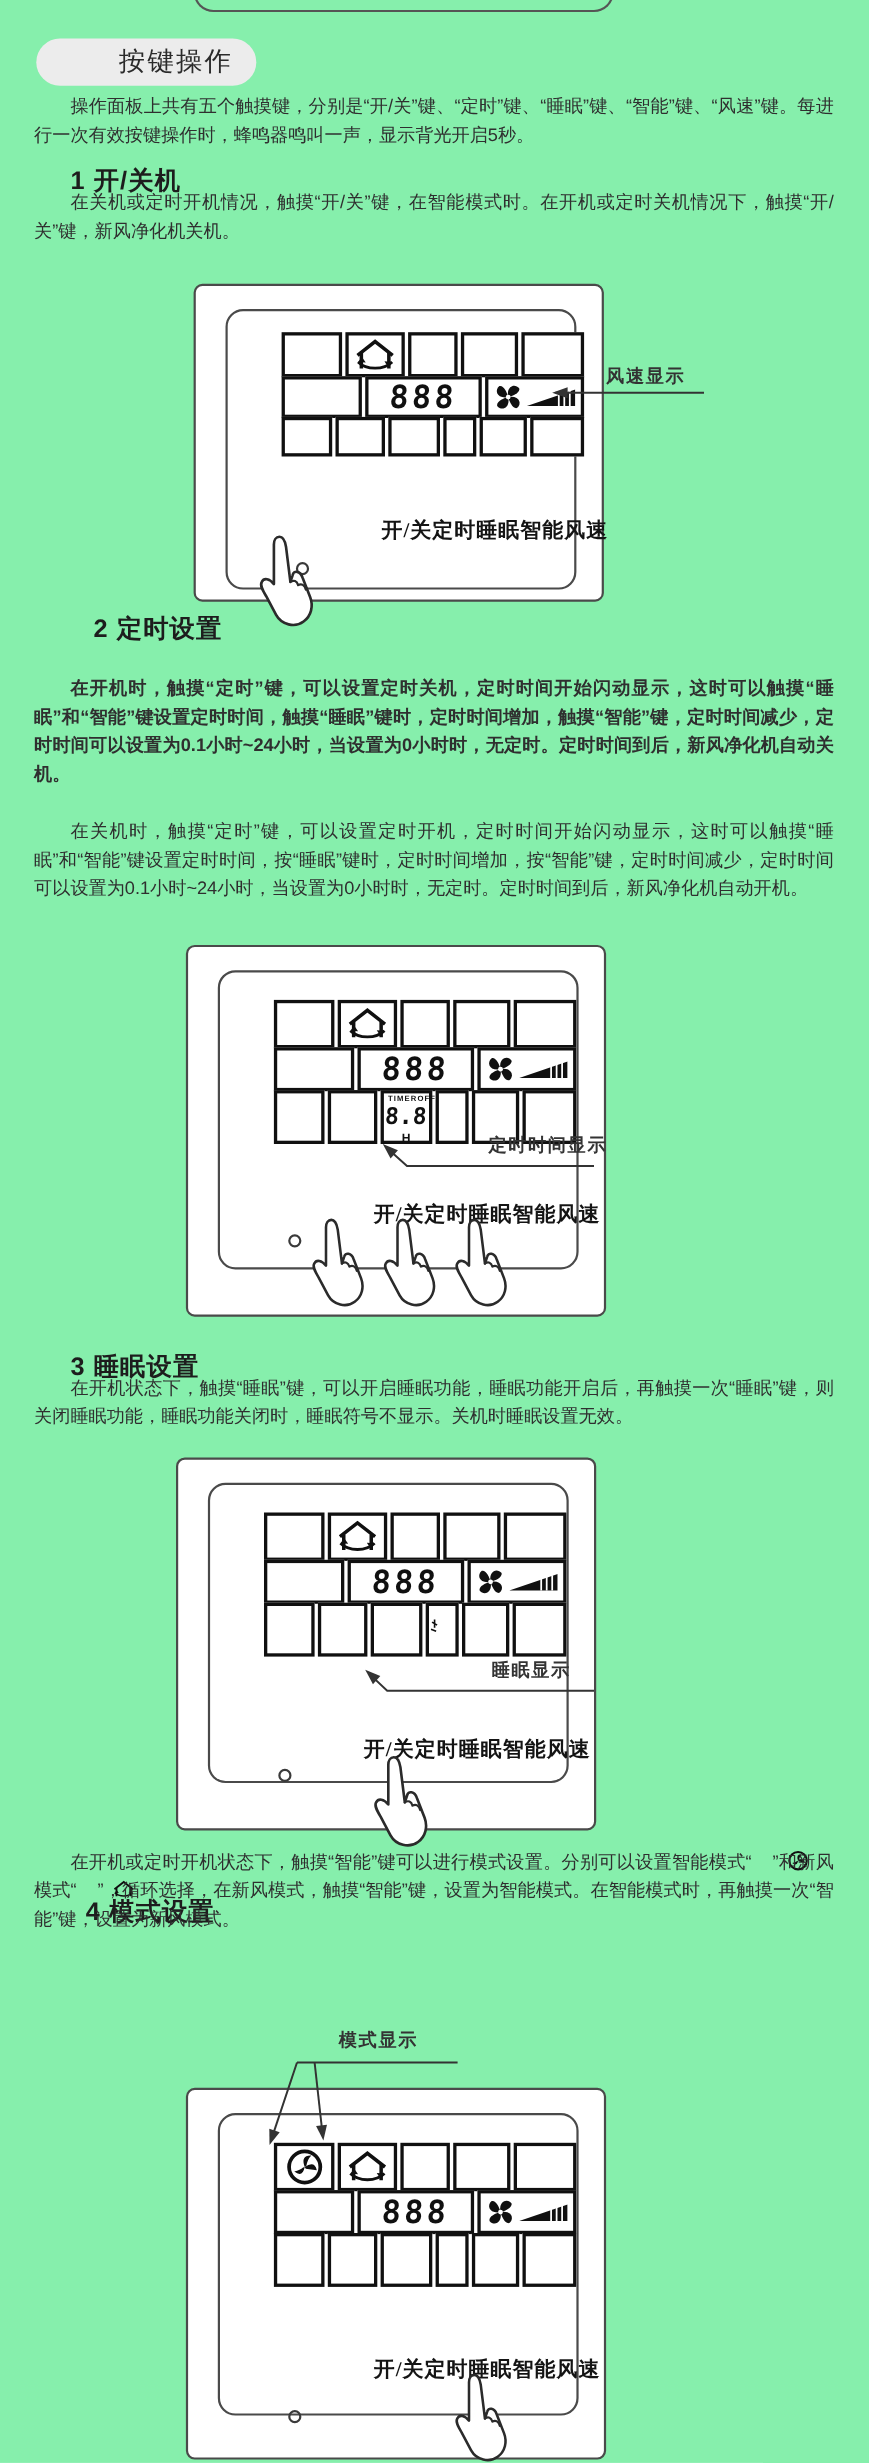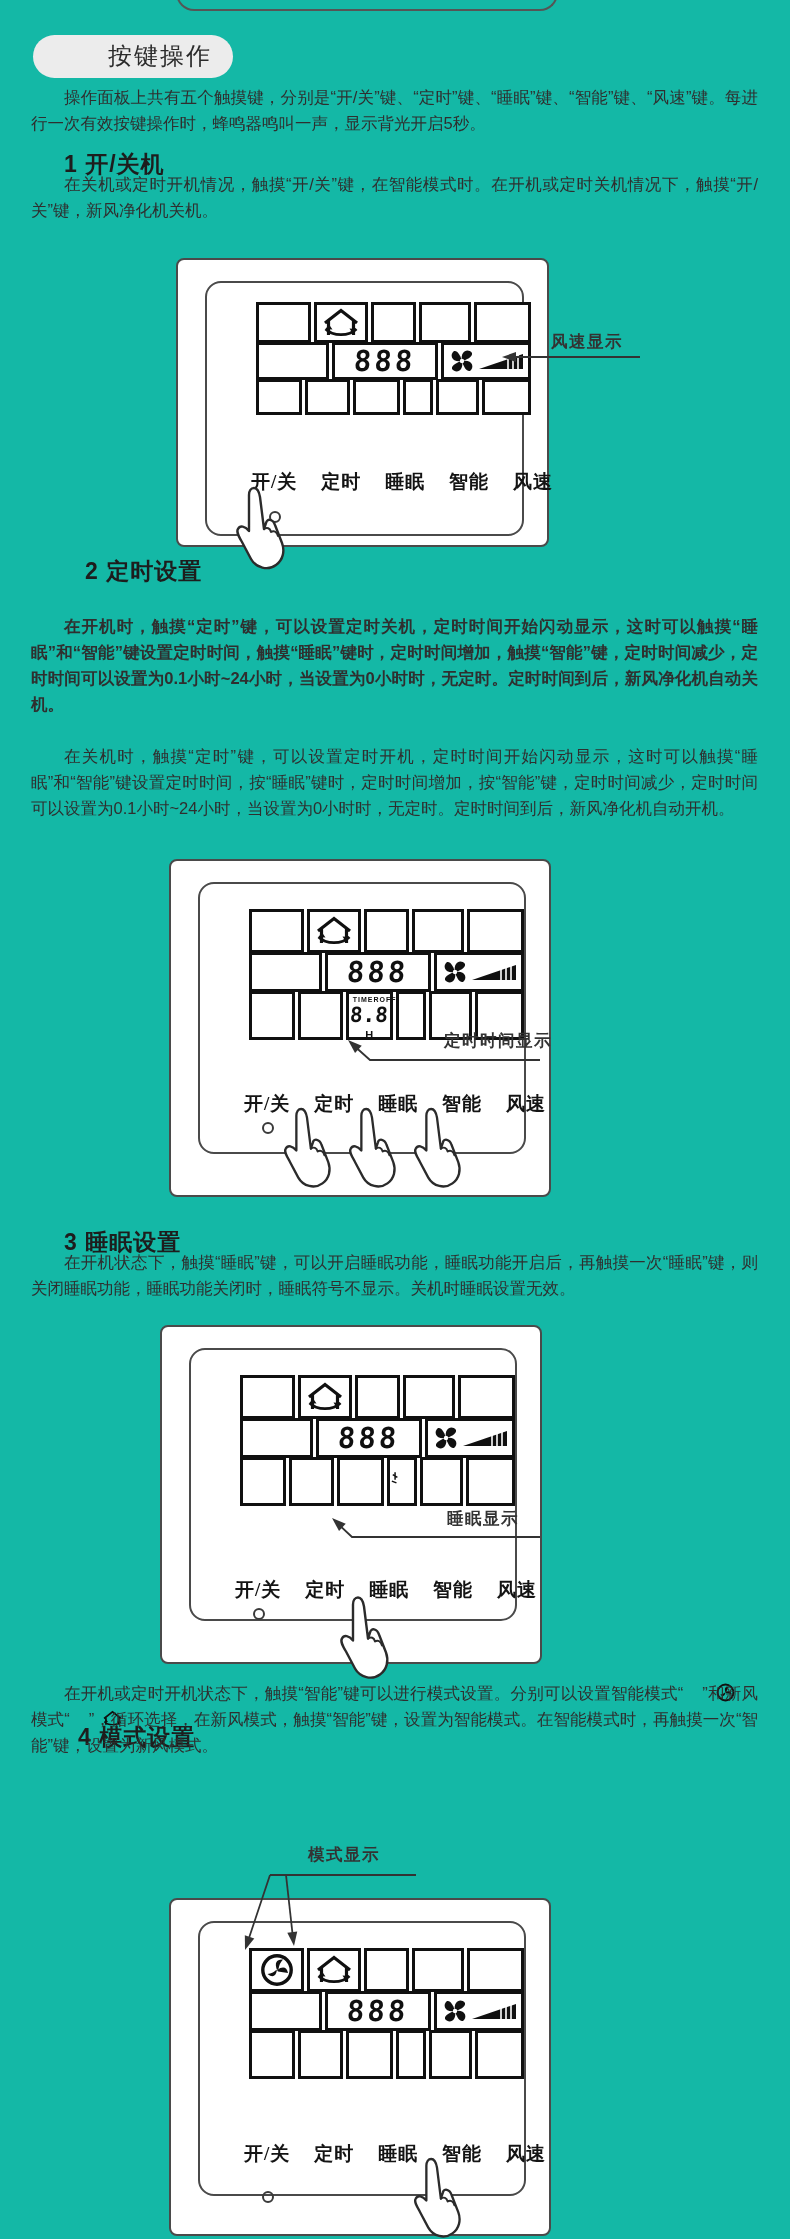--- a/index.html
+++ b/index.html
@@ -1,16 +1,16 @@
 <!DOCTYPE html>
 <html><head>
 <meta charset="utf-8">
 <style>
   html,body{margin:0;padding:0;background:#fff;}
-  #page{position:relative;width:790px;height:2239px;background:#14b8a6;overflow:hidden;
+  #page{position:relative;width:790px;height:2239px;background:#86efac;overflow:hidden;
         font-family:"Liberation Sans","DejaVu Sans",sans-serif;color:#2f2f2f;}
   .abs{position:absolute;}
   
   .pill{left:33px;top:35px;width:200px;height:43px;background:#ececec;border-radius:22px;}
   .pill-title{left:108px;top:40px;font-size:24px;color:#2b2b2b;letter-spacing:2px;}
   
   .prev-fig{left:176px;top:-24px;width:378px;height:33px;border:2px solid #555;border-top:none;
             border-radius:0 0 18px 18px;}
   
   .para{left:31px;width:727px;font-size:16.5px;line-height:26px;text-indent:2em;
@@ -35,21 +35,21 @@
   .fan-cell{display:flex;align-items:center;justify-content:center;gap:3px;}
   .timer-cell{display:block;}
   .timer-top{position:absolute;left:4px;right:3px;top:2px;display:flex;justify-content:space-between;
              font-size:7px;font-weight:bold;color:#101010;letter-spacing:1px;
              font-family:"Liberation Sans",sans-serif;}
   .timer-main{position:absolute;left:0;right:0;top:11px;text-align:center;line-height:1;}
   .timer-val{font-family:"DejaVu Sans Mono","Liberation Mono",monospace;font-weight:700;
              font-size:21px;color:#101010;transform:skewX(-4deg);display:inline-block;}
   .timer-unit{font-size:11px;font-weight:bold;color:#101010;}
   
-  .keys{position:absolute;left:44px;width:302px;display:flex;justify-content:space-between;
+  .keys{position:absolute;left:44px;width:302px;display:flex;justify-content:flex-end;
         font-family:"Liberation Serif","DejaVu Serif",serif;font-weight:600;font-size:19px;
         color:#141414;letter-spacing:1px;}
   .led{position:absolute;left:62px;width:8px;height:8px;border:2px solid #3a3a3a;border-radius:50%;}
   .hand{position:absolute;z-index:6;}
   .annot-text{font-size:16.5px;color:#333;letter-spacing:1.5px;white-space:nowrap;font-weight:bold;}
   .inline-icon{display:inline-block;vertical-align:-3px;width:19px;height:19px;}
   #annot-overlay{position:absolute;left:0;top:0;z-index:5;pointer-events:none;}
 </style>
 </head>
 <body>

